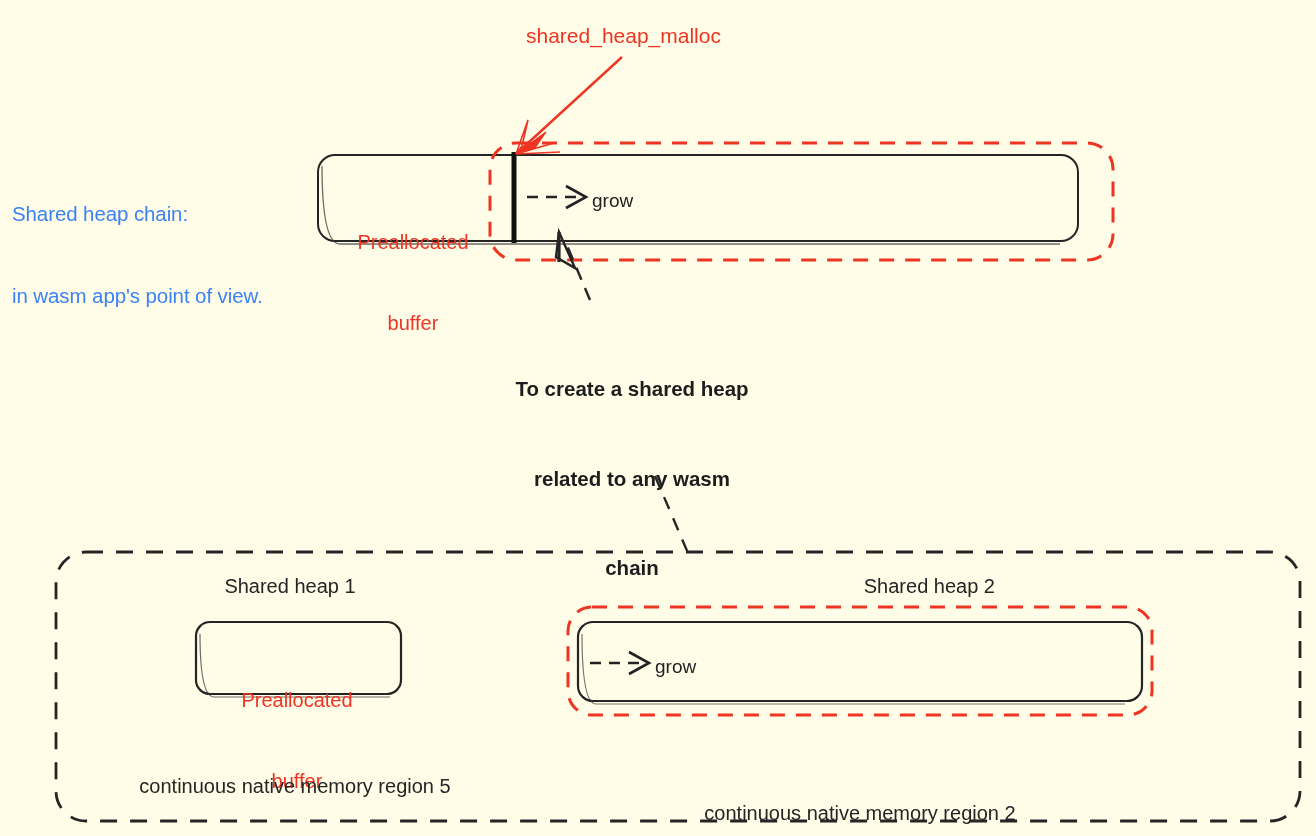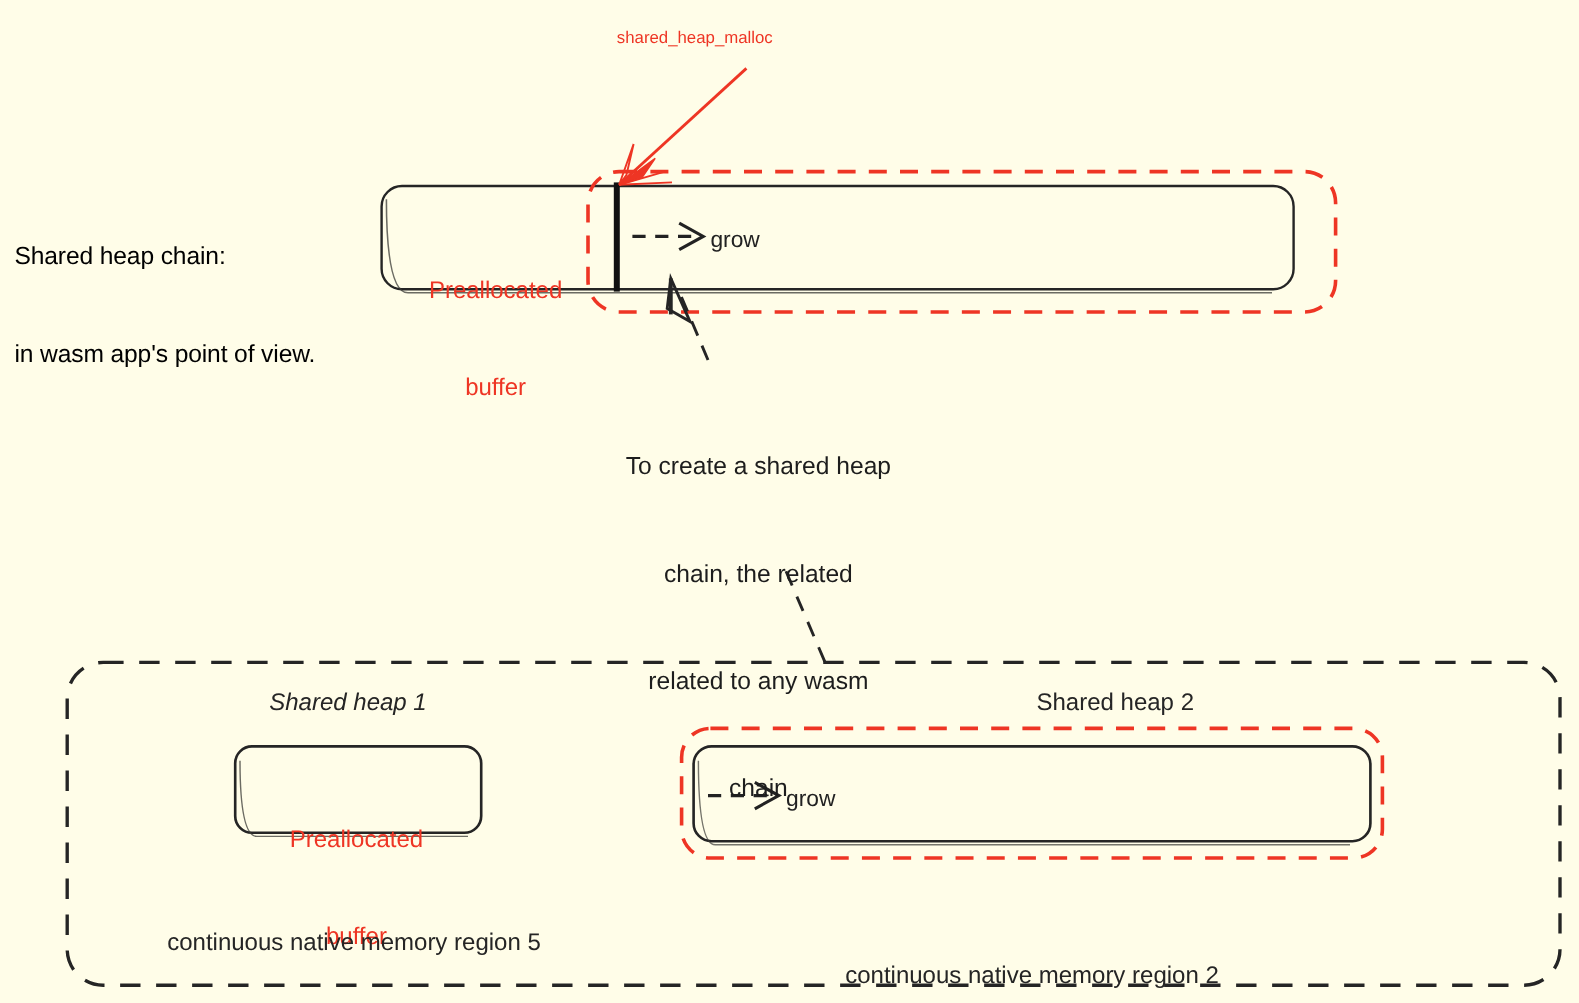--- a/index.html
+++ b/index.html
@@ -32,30 +32,30 @@
     position: absolute;
     white-space: pre;
     line-height: 1.34;
   }
 
   
   .chain-note {
     left: 12px;
     top: 145px;
     font-size: 20.5px;
-    color: #000000;
+    color: #3b82f6;
     letter-spacing: -0.1px;
   }
   .chain-note div { white-space: pre; }
 
   
   .malloc-label {
-    left: 514px;
+    left: 526px;
     top: 22px;
-    font-size: 14px;
+    font-size: 21px;
     color: #ee3524;
     letter-spacing: 0px;
   }
 
   
   .prealloc-top {
     left: 333px;
     top: 175px;
     width: 160px;
     text-align: center;
@@ -80,30 +80,30 @@
 
   
   .chain-explain {
     left: 487px;
     top: 315px;
     width: 290px;
     text-align: center;
     font-size: 20.5px;
     color: #1d1d1d;
     line-height: 1.45;
+    font-weight: bold;
   }
 
   
   .heap1-title {
     left: 155px;
     top: 573px;
     width: 270px;
     text-align: center;
     font-size: 20px;
-    font-style: italic;
   }
   .heap2-title {
     left: 725px;
     top: 573px;
     width: 270px;
     text-align: right;
     font-size: 20px;
   }
   .prealloc-bottom {
     left: 212px;
@@ -192,21 +192,20 @@
 
   <div class="txt prealloc-top">
     <div>Preallocated</div>
     <div>buffer</div>
   </div>
 
   <div class="txt grow-top">grow</div>
 
   <div class="txt chain-explain">
     <div>To create a shared heap</div>
-    <div>chain, the related</div>
     <div>related to any wasm</div>
     <div>chain</div>
   </div>
 
   <div class="txt heap1-title">Shared heap 1</div>
 
   <div class="txt heap2-title">Shared heap 2</div>
 
   <div class="txt prealloc-bottom">
     <div>Preallocated</div>

